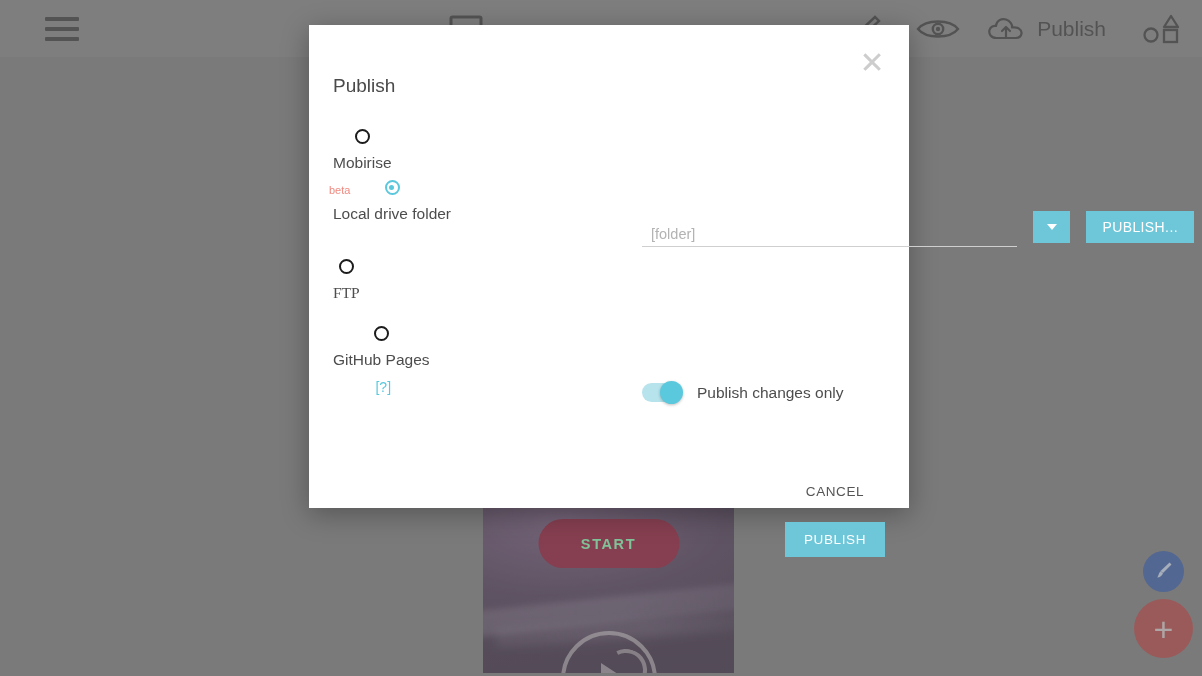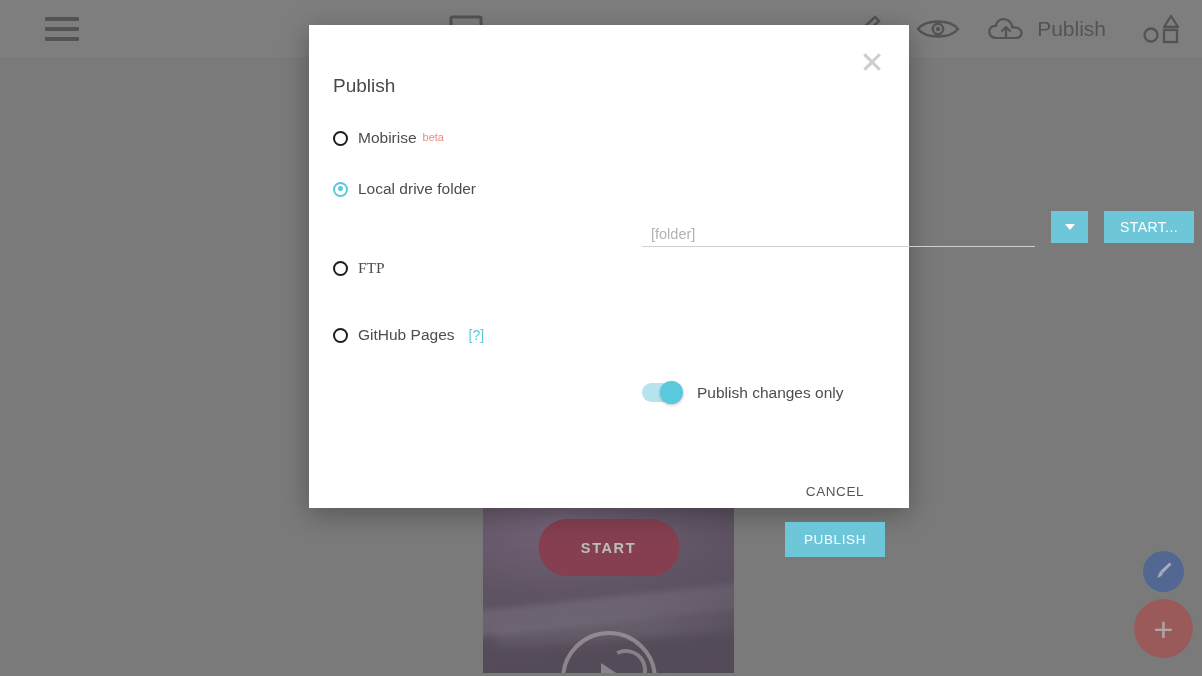--- a/index.html
+++ b/index.html
@@ -67,24 +67,24 @@
     background: linear-gradient(90deg, rgba(220,210,225,0.10), rgba(170,160,180,0.22), transparent);
     transform: rotate(-4deg);
     filter: blur(4px);
   }
   #start-btn {
     position: absolute;
     left: 50%;
     top: 14px;
     transform: translateX(-50%);
     width: 141px;
-    height: 57px;
+    height: 49px;
     border-radius: 32px;
     background: #8e1c38;
-    color: #e5e5e5;
+    color: #86efac;
     font-size: 14.5px;
     font-weight: bold;
     letter-spacing: 1.6px;
     display: flex;
     align-items: center;
     justify-content: center;
     border: none;
     font-family: "Liberation Sans", sans-serif;
   }
   #play-circle {
@@ -223,20 +223,21 @@
     cursor: pointer;
     font-family: "Liberation Sans", sans-serif;
   }
 
   .opt-row {
     position: absolute;
     left: 24px;
     display: flex;
     align-items: center;
     gap: 10px;
+    flex-direction: column;
   }
   .radio {
     width: 15px;
     height: 15px;
     border-radius: 50%;
     border: 2.5px solid #1c1c1c;
     box-sizing: border-box;
     flex: none;
   }
   .radio.checked {
@@ -513,21 +514,21 @@
     <span class="opt-label">Local drive folder</span>
   </div>
 
   <div id="folder-row">
     <span id="folder-input-wrap">
       <input id="folder-input" type="text" placeholder="[folder]" style="">
     </span>
     <button id="folder-dropdown">
       <span class="caret"></span>
     </button>
-    <button id="browse-btn">START...</button>
+    <button id="browse-btn">PUBLISH...</button>
   </div>
 
   <div class="opt-row" id="row-ftp">
     <span class="radio"></span>
     <span class="opt-label">FTP</span>
   </div>
 
   <div class="opt-row" id="row-github">
     <span class="radio"></span>
     <span class="opt-label">GitHub Pages</span>

